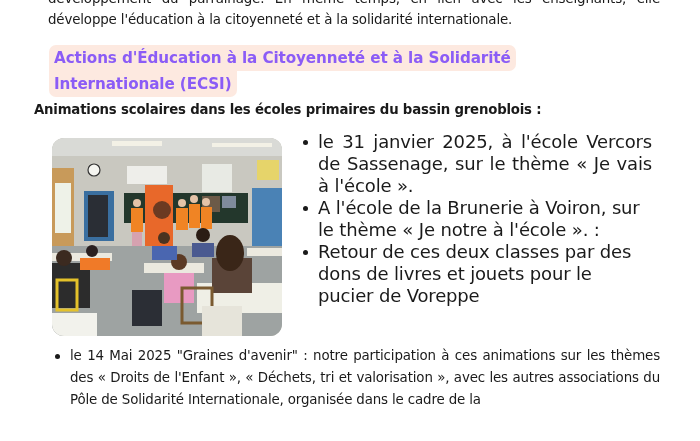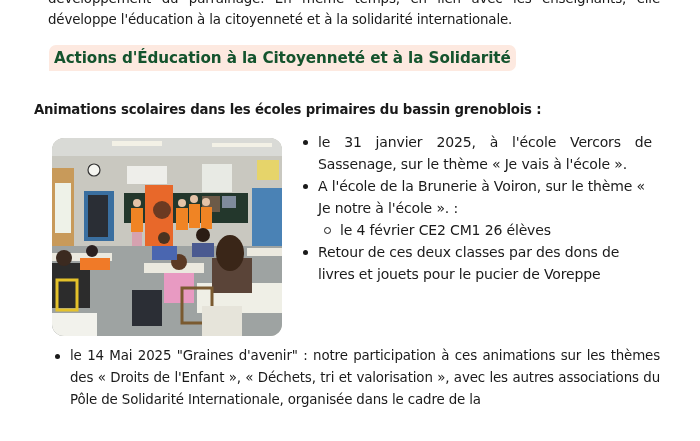--- a/index.html
+++ b/index.html
@@ -9,38 +9,38 @@
       position:relative;
     }
     .page { position:absolute; left:0; top:0; width:620px; height:441px; }
     .intro {
       position:absolute; left:48px; top:-12px; width:612px;
       font-size:13.4px; line-height:21px; text-align:justify; letter-spacing:-0.15px;
     }
     .intro p { margin:0; }
     .heading-wrap { position:absolute; left:49px; top:45px; }
     .heading-line {
-      display:inline-block; background:#fde9e0; color:#14532d;
+      display:inline-block; background:#fde9e0; color:#8b5cf6;
       font-weight:bold; font-size:15.2px; line-height:26px;
       padding:0 5px; border-radius:7px; letter-spacing:-0.1px;
     }
     .heading-line.l1 { border-bottom-left-radius:0; }
     .heading-line.l2 { border-top-left-radius:0; border-top-right-radius:0; display:block; width:fit-content; }
     .subtitle {
       position:absolute; left:34px; top:102px;
       font-weight:bold; font-size:13.3px; letter-spacing:-0.2px;
     }
     .photo {
       position:absolute; left:52px; top:138px; width:230px; height:198px;
       border-radius:12px; overflow:hidden; background:#b9b7ae;
     }
     .photo svg { display:block; }
     .rlist {
       position:absolute; left:296px; top:131px; width:356px;
-      font-size:14px; line-height:22px; letter-spacing:-0.15px;
+      font-size:18px; line-height:22px; letter-spacing:-0.15px;
     }
     ul { margin:0; padding:0; list-style:none; }
     li.b { position:relative; padding-left:22px; }
     li.b::before {
       content:""; position:absolute; left:7px; top:9px; width:5px; height:5px;
       background:#1a1a1a; border-radius:50%;
     }
     li.c { position:relative; padding-left:22px; }
     li.c::before {
       content:""; position:absolute; left:6px; top:8px; width:5px; height:5px;
@@ -57,20 +57,21 @@
 
 <div class="page">
 
   <div class="intro">
     <p class="just" style="text-align-last:justify;">développement du parrainage. En même temps, en lien avec les enseignants, elle</p>
     <p>développe l'éducation à la citoyenneté et à la solidarité internationale.</p>
   </div>
 
   <div class="heading-wrap">
     <span class="heading-line l1">Actions d'Éducation à la Citoyenneté et à la Solidarité</span>
+    <span class="heading-line l2">Internationale (ECSI)</span>
   </div>
 
   <div class="subtitle">Animations scolaires dans les écoles primaires du bassin grenoblois :</div>
 
   <div class="photo">
     <svg width="230" height="198" viewBox="0 0 230 198" xmlns="http://www.w3.org/2000/svg">
 
       <rect x="0" y="0" width="230" height="40" fill="#d9dad6"></rect>
       <rect x="60" y="3" width="50" height="5" fill="#f3f1e6"></rect>
       <rect x="160" y="5" width="60" height="4" fill="#f3f1e6"></rect>
@@ -138,23 +139,20 @@
   </div>
 
   <div class="rlist">
     <ul>
       <li class="b just">
         <span>le 31 janvier 2025, à l'école Vercors de Sassenage, sur le thème « Je vais à l'école ».</span>
       </li>
       <li class="b">
         <span>A l'école de la Brunerie à Voiron, sur le thème « Je notre à l'école ». :</span>
         <ul>
-          <li class="c">
-            <span>le 4 février CE2 CM1 26 élèves</span>
-          </li>
         </ul>
       </li>
       <li class="b">
         <span>Retour de ces deux classes par des dons de livres  et jouets pour le pucier de Voreppe</span>
       </li>
     </ul>
   </div>
 
   <div class="blist">
     <ul>

